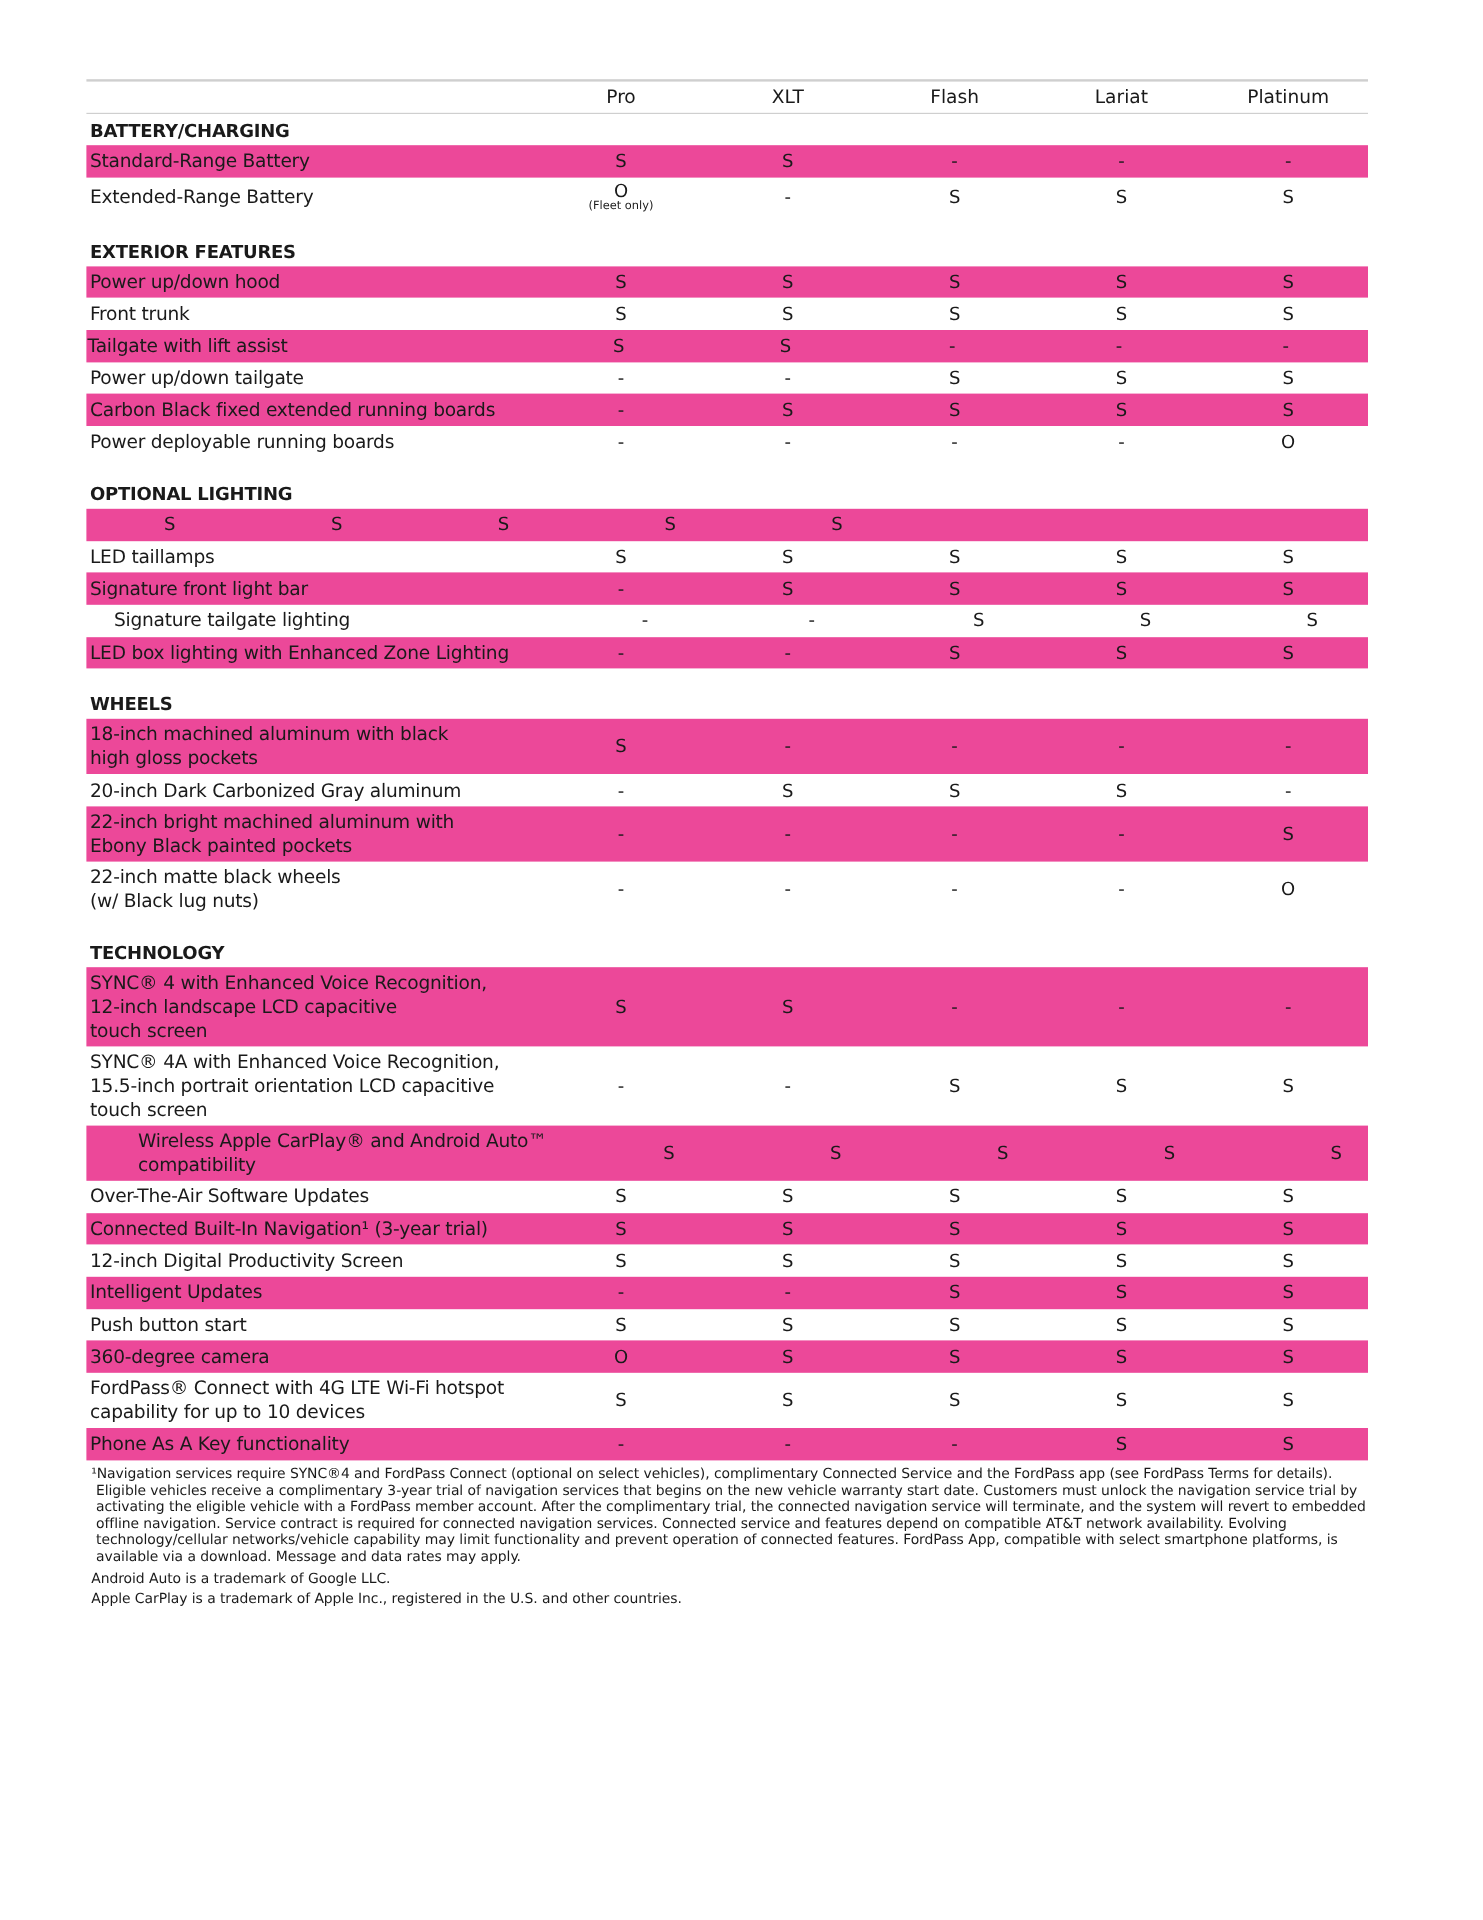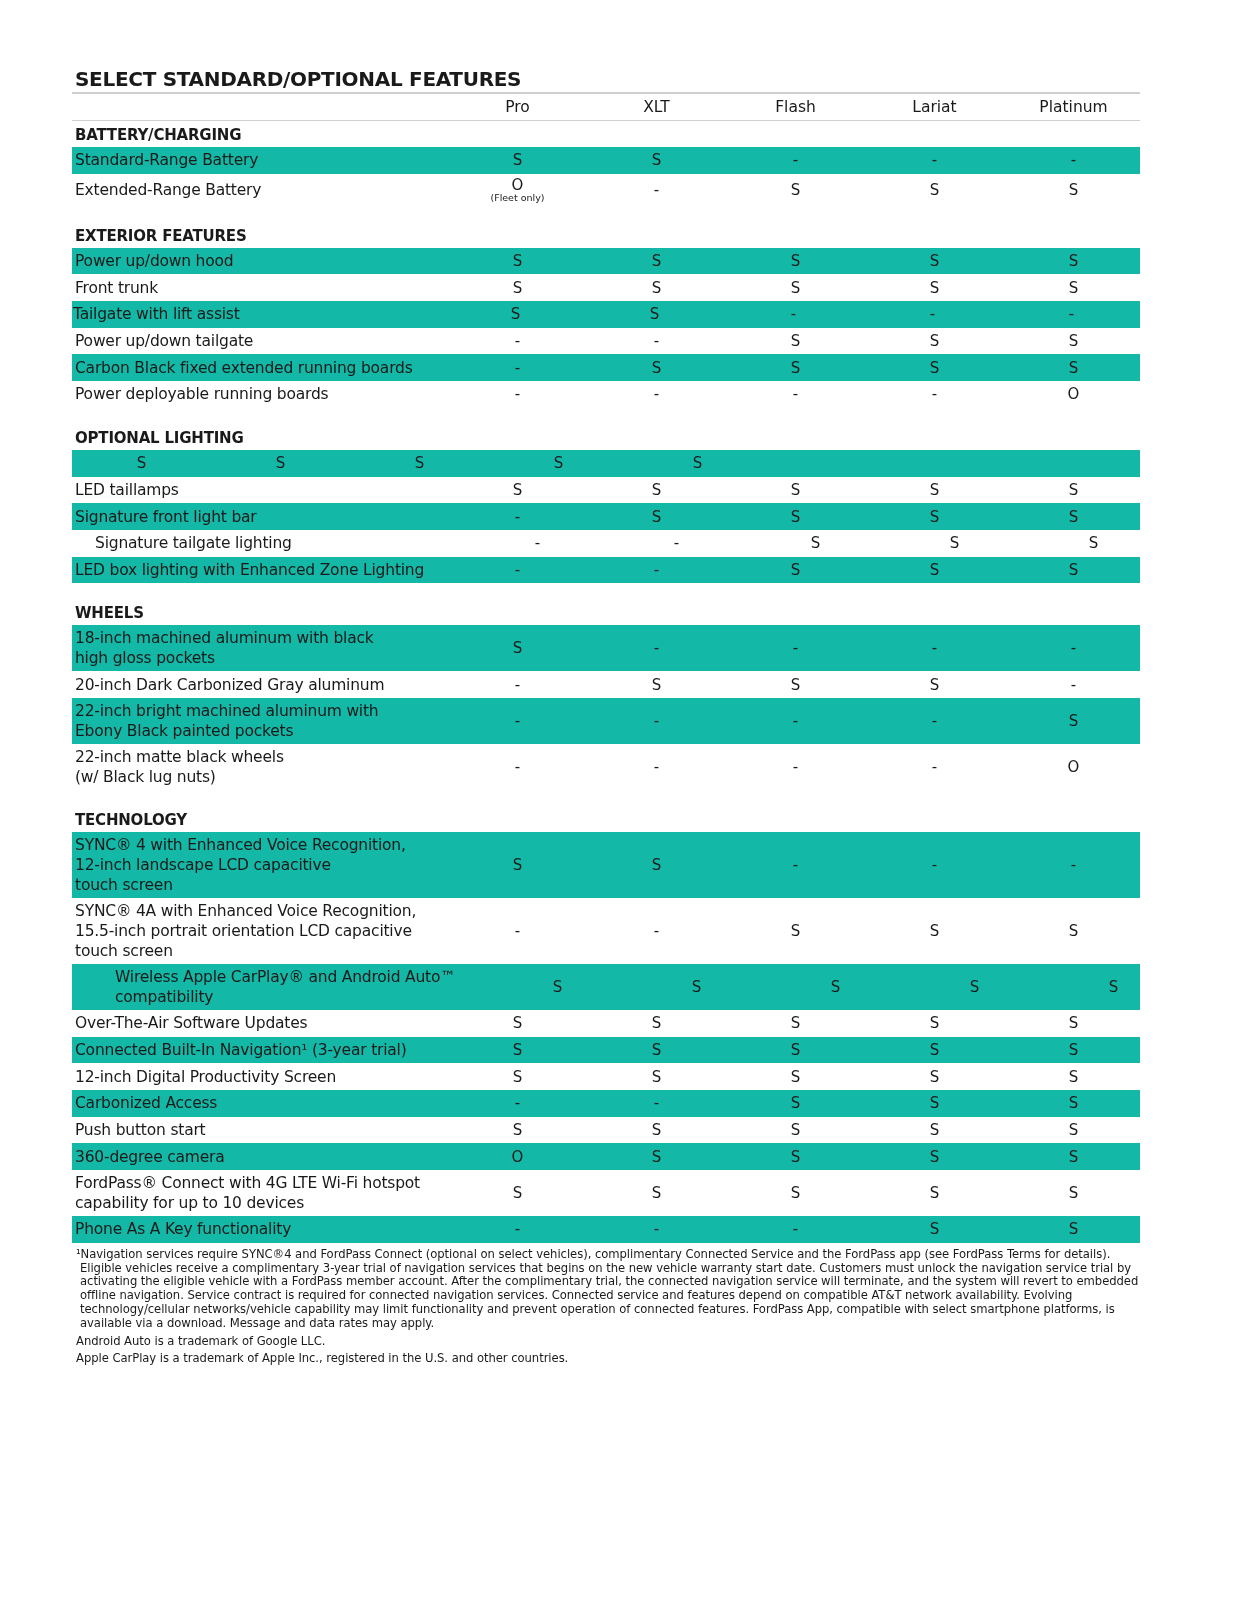--- a/index.html
+++ b/index.html
@@ -8,33 +8,32 @@
   .title { font-family: "DejaVu Sans", sans-serif; font-weight: bold; font-size: 20px; letter-spacing: -0.3px; color: #1a1a1a; margin: 0 0 0 3px; line-height: 26px; }
   .rule-top { height: 2px; background: #cfcfcf; margin-top: 0; }
   .col-header { display: flex; height: 26px; align-items: center; border-bottom: 1.5px solid #cfcfcf; }
   .feat-col { width: 373px; flex: none; padding-left: 3px; font-size: 15.5px; line-height: 20px; letter-spacing: -0.2px; }
   .val-col { width: 139px; flex: none; text-align: center; font-size: 15px; }
   .col-header .val-col { font-size: 15.5px; }
   .section-title { font-weight: bold; font-size: 15px; letter-spacing: -0.2px; padding-left: 3px; height: 26px; line-height: 28px; }
   .section { margin-top: 0; }
   .section + .section { margin-top: 16px; }
   .row { display: flex; align-items: center; min-height: 26.7px; padding: 3px 0; box-sizing: border-box; }
-  .row.shade { background: #14b8a6; }
+  .row.shade { background: #ec4899; }
   .row.nudge .feat-col { padding-left: 1px; }
   .cell { display: flex; flex-direction: column; align-items: center; justify-content: center; line-height: 16px; }
   .note { font-size: 9.5px; line-height: 11px; margin-top: -1px; }
   .footnotes { margin-top: 5px; padding-left: 4px; font-size: 11.6px; line-height: 13.8px; letter-spacing: -0.05px; color: #1a1a1a; }
   .footnotes p { margin: 0 0 4px 0; }
   .footnotes p.first { text-indent: -4px; padding-left: 4px; }
 </style>
 </head>
 <body>
 
 <div class="page">
-  <h1 class="title">SELECT STANDARD/OPTIONAL FEATURES</h1>
   <div class="rule-top"></div>
 
   <div class="col-header">
     <div class="feat-col"></div>
     <div class="val-col">Pro</div>
     <div class="val-col">XLT</div>
     <div class="val-col">Flash</div>
     <div class="val-col">Lariat</div>
     <div class="val-col">Platinum</div>
   </div>
@@ -470,21 +469,21 @@
             <span>S</span>
           </div>
           <div class="val-col cell">
             <span>S</span>
           </div>
           <div class="val-col cell">
             <span>S</span>
           </div>
         </div>
         <div class="row shade">
-          <div class="feat-col" style="white-space: pre-line;">Carbonized Access</div>
+          <div class="feat-col" style="white-space: pre-line;">Intelligent Updates</div>
           <div class="val-col cell">
             <span>-</span>
           </div>
           <div class="val-col cell">
             <span>-</span>
           </div>
           <div class="val-col cell">
             <span>S</span>
           </div>
           <div class="val-col cell">

